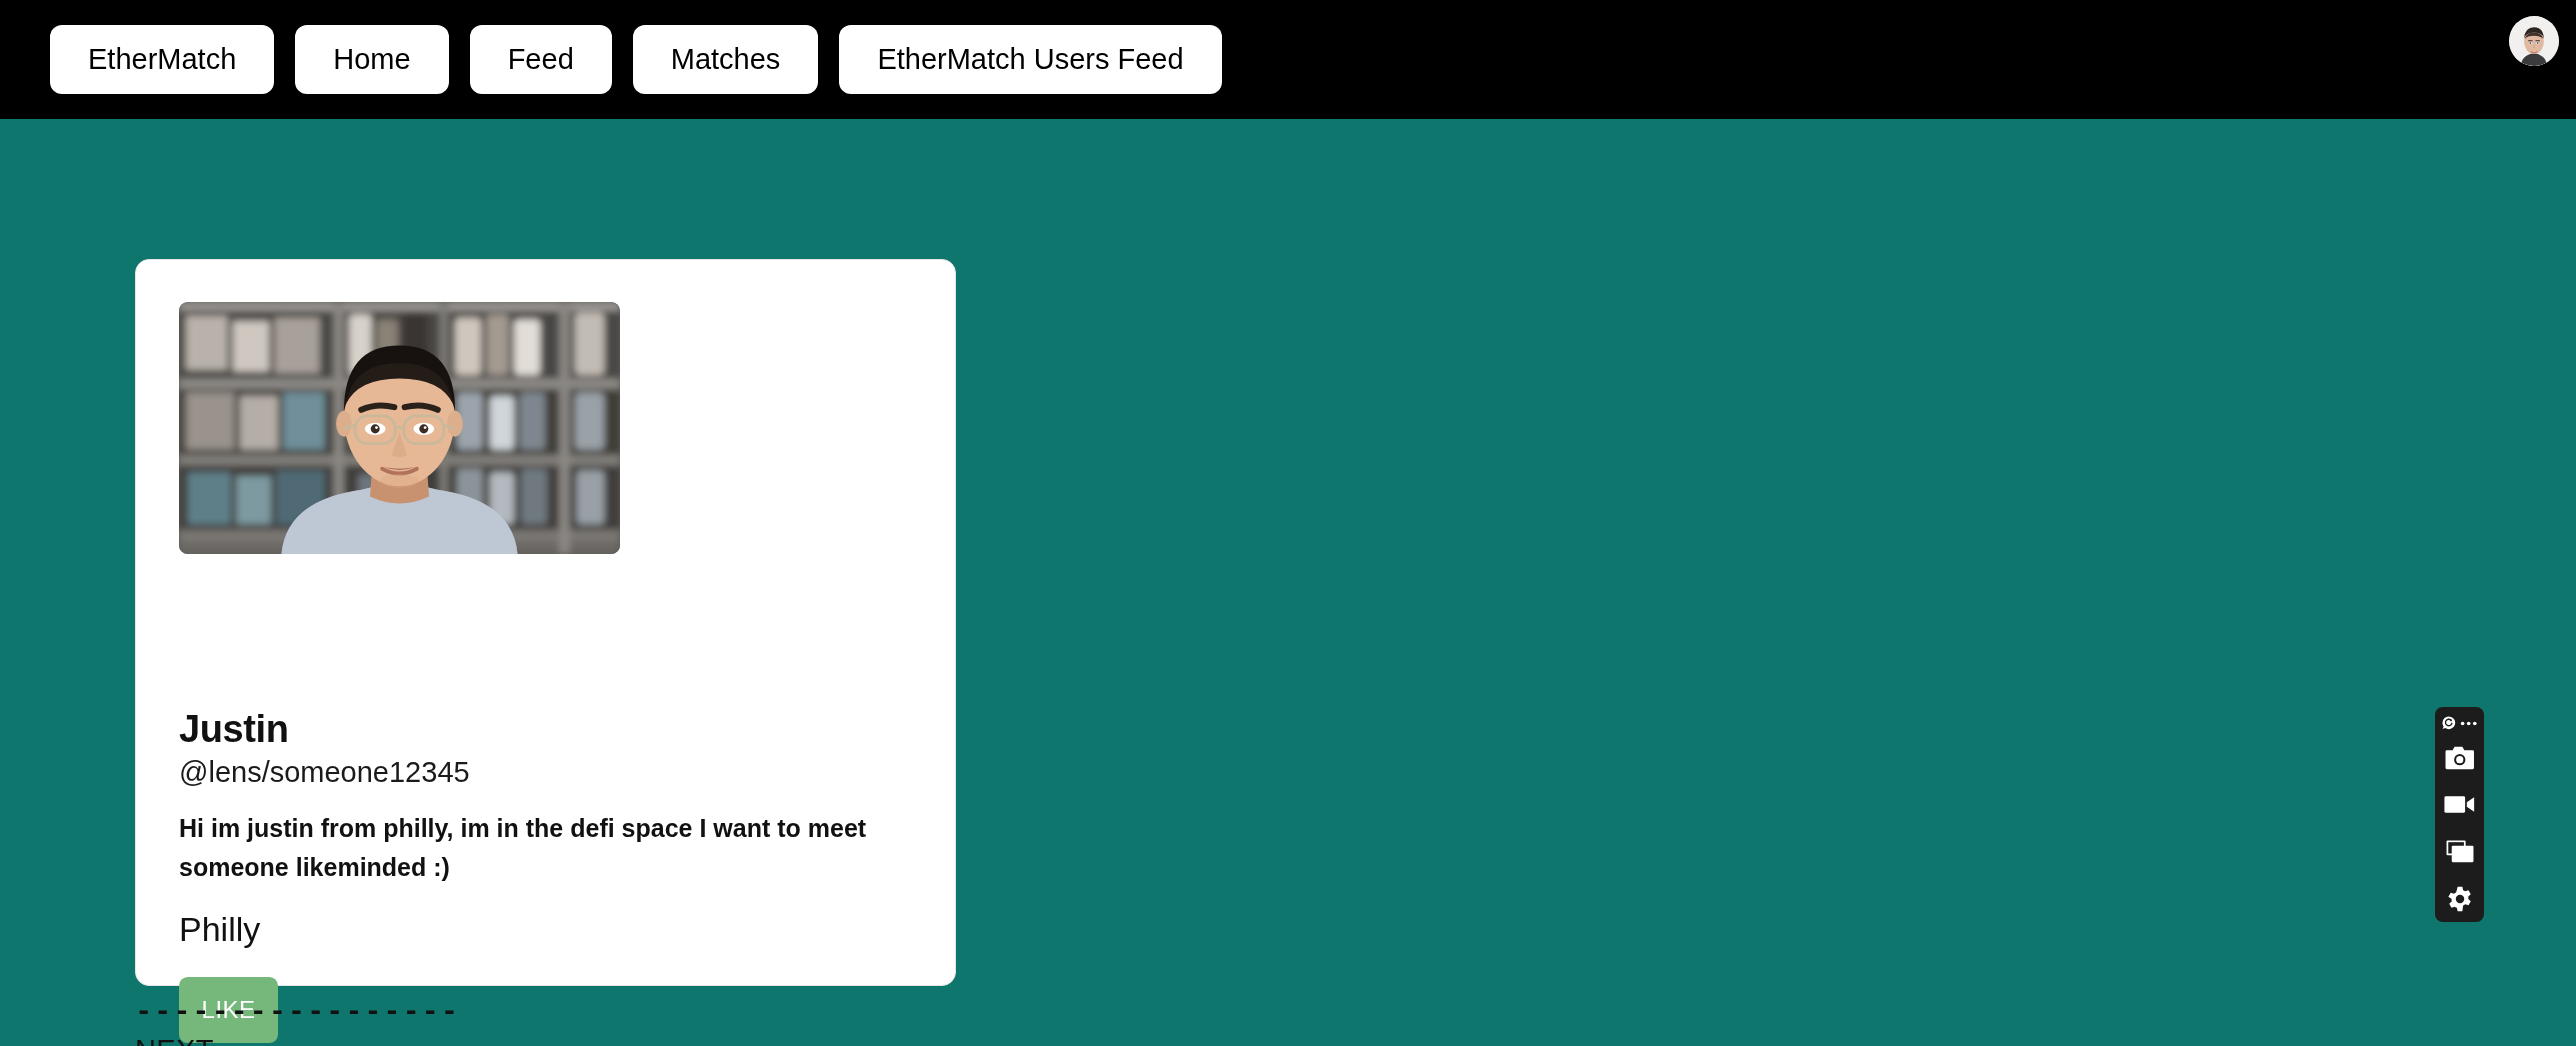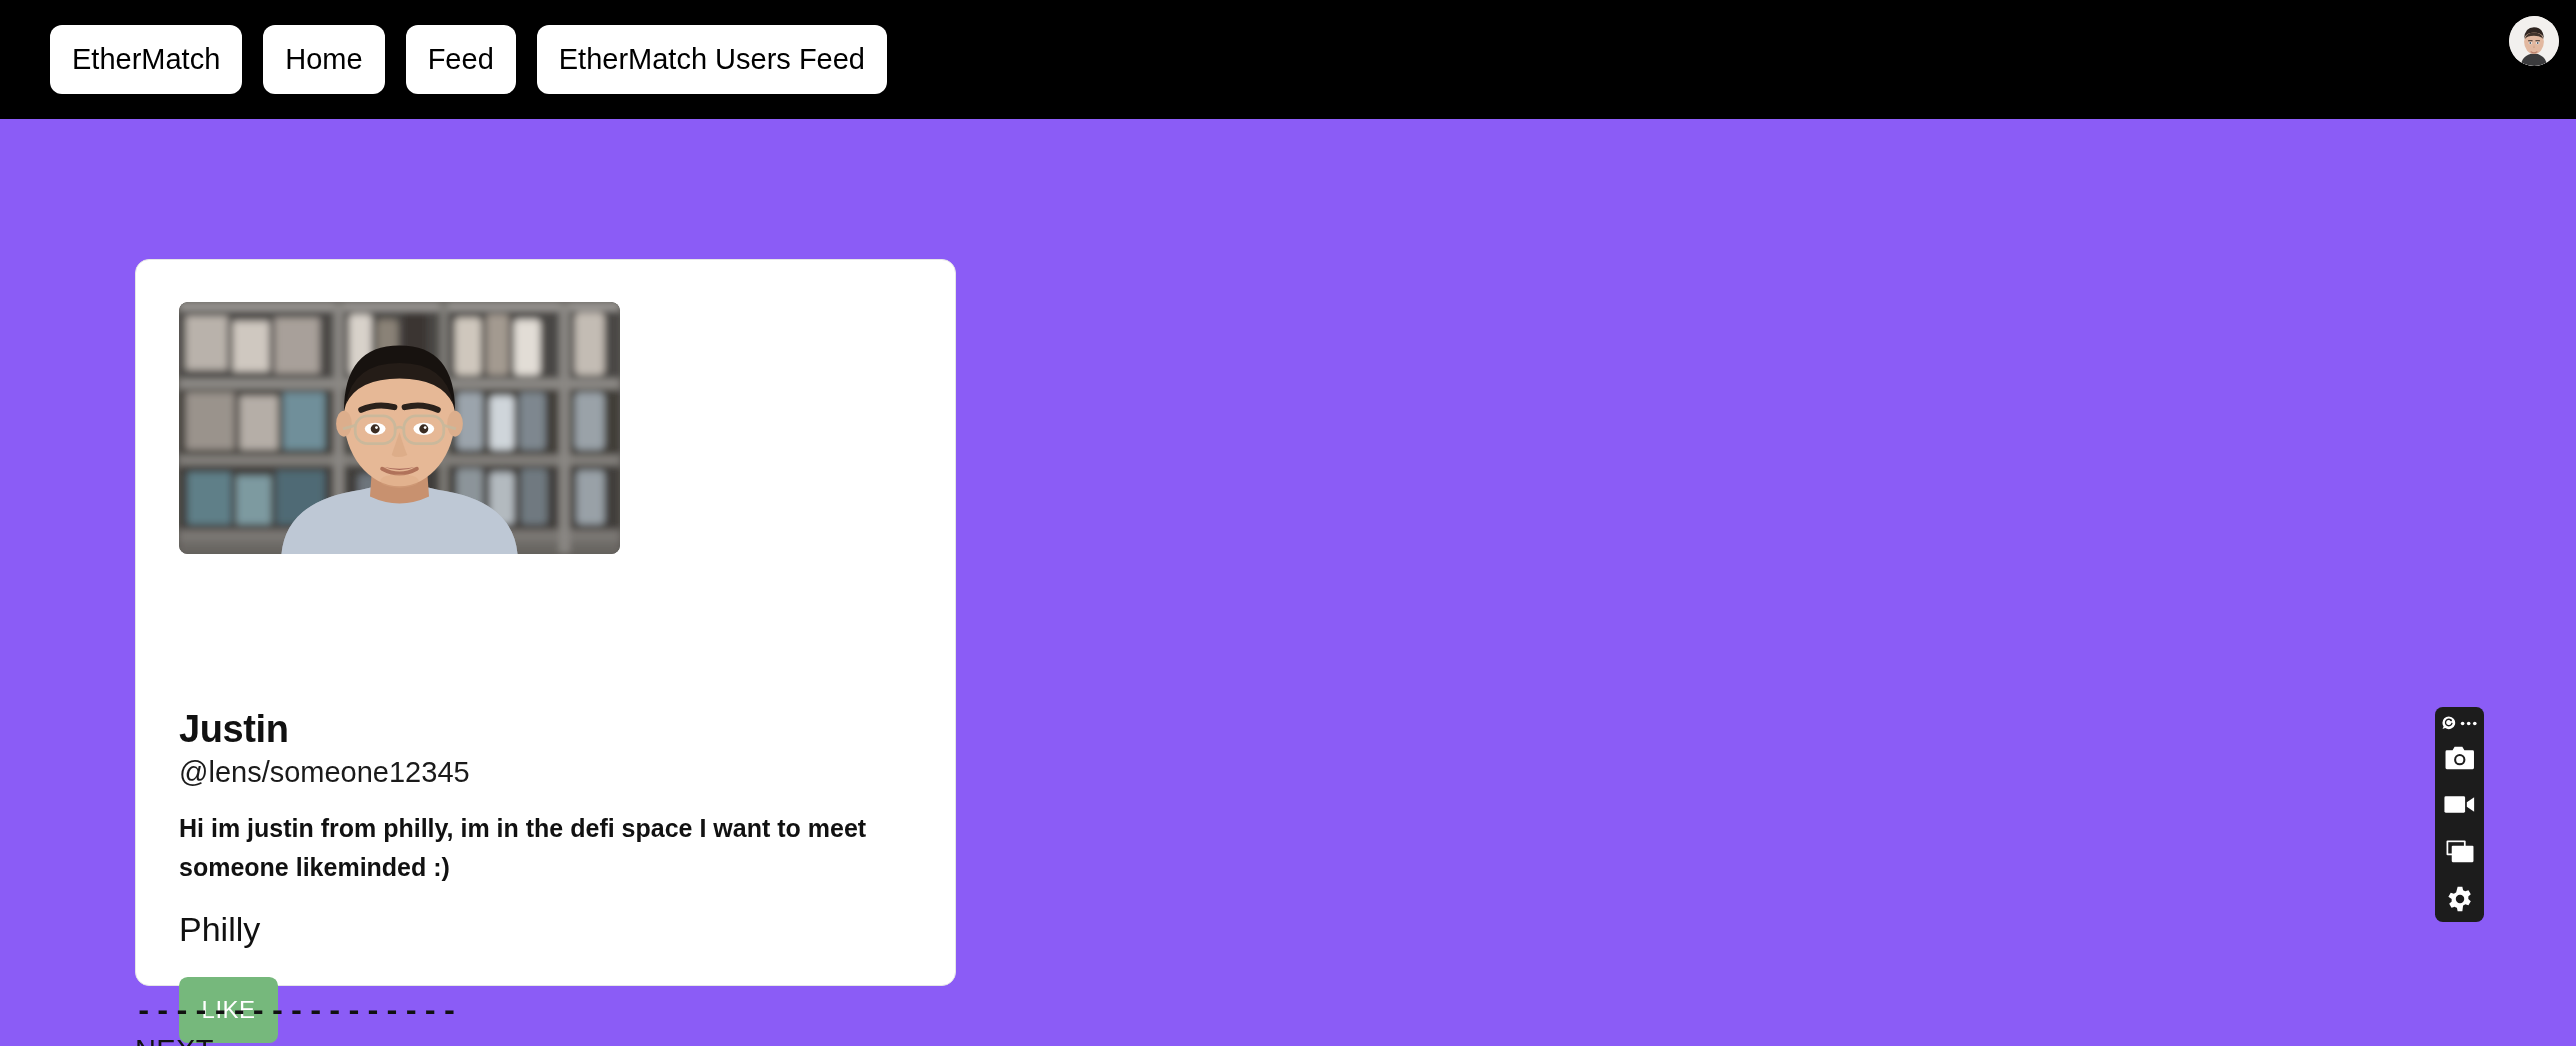--- a/index.html
+++ b/index.html
@@ -24,21 +24,21 @@
     padding-left: 50px;
     gap: 21px;
   }
 
   .nav-btn {
     background: #ffffff;
     color: #000000;
     border: none;
     border-radius: 12px;
     height: 69px;
-    padding: 0 22px;
+    padding: 0 38px;
     font-family: "Liberation Sans", sans-serif;
     font-size: 29px;
     font-weight: 400;
     line-height: 69px;
     white-space: nowrap;
     cursor: pointer;
     display: inline-block;
   }
 
   #nav-avatar {
@@ -53,21 +53,21 @@
     cursor: pointer;
   }
   #nav-avatar svg { display: block; width: 50px; height: 50px; }
 
   
   #main {
     position: absolute;
     top: 119px; left: 0;
     width: 2576px;
     height: 928px;
-    background: #8b5cf6;
+    background: #0f766e;
   }
 
   
   #profile-card {
     position: absolute;
     left: 135px;
     top: 140px;           
     width: 821px;
     height: 727px;
     background: #ffffff;
@@ -212,20 +212,21 @@
   }
   .rec-item svg, .rec-row svg { display: block; }
 </style>
 </head>
 <body>
 
 <div id="topnav">
   <button class="nav-btn">EtherMatch</button>
   <button class="nav-btn">Home</button>
   <button class="nav-btn">Feed</button>
+  <button class="nav-btn">Matches</button>
   <button class="nav-btn">EtherMatch Users Feed</button>
 
   <div id="nav-avatar">
     <svg viewBox="0 0 58 58" xmlns="http://www.w3.org/2000/svg">
       <defs>
         <clipPath id="avclip">
             <circle cx="29" cy="29" r="29"></circle>
           </clipPath>
       </defs>
       <g clip-path="url(#avclip)">

